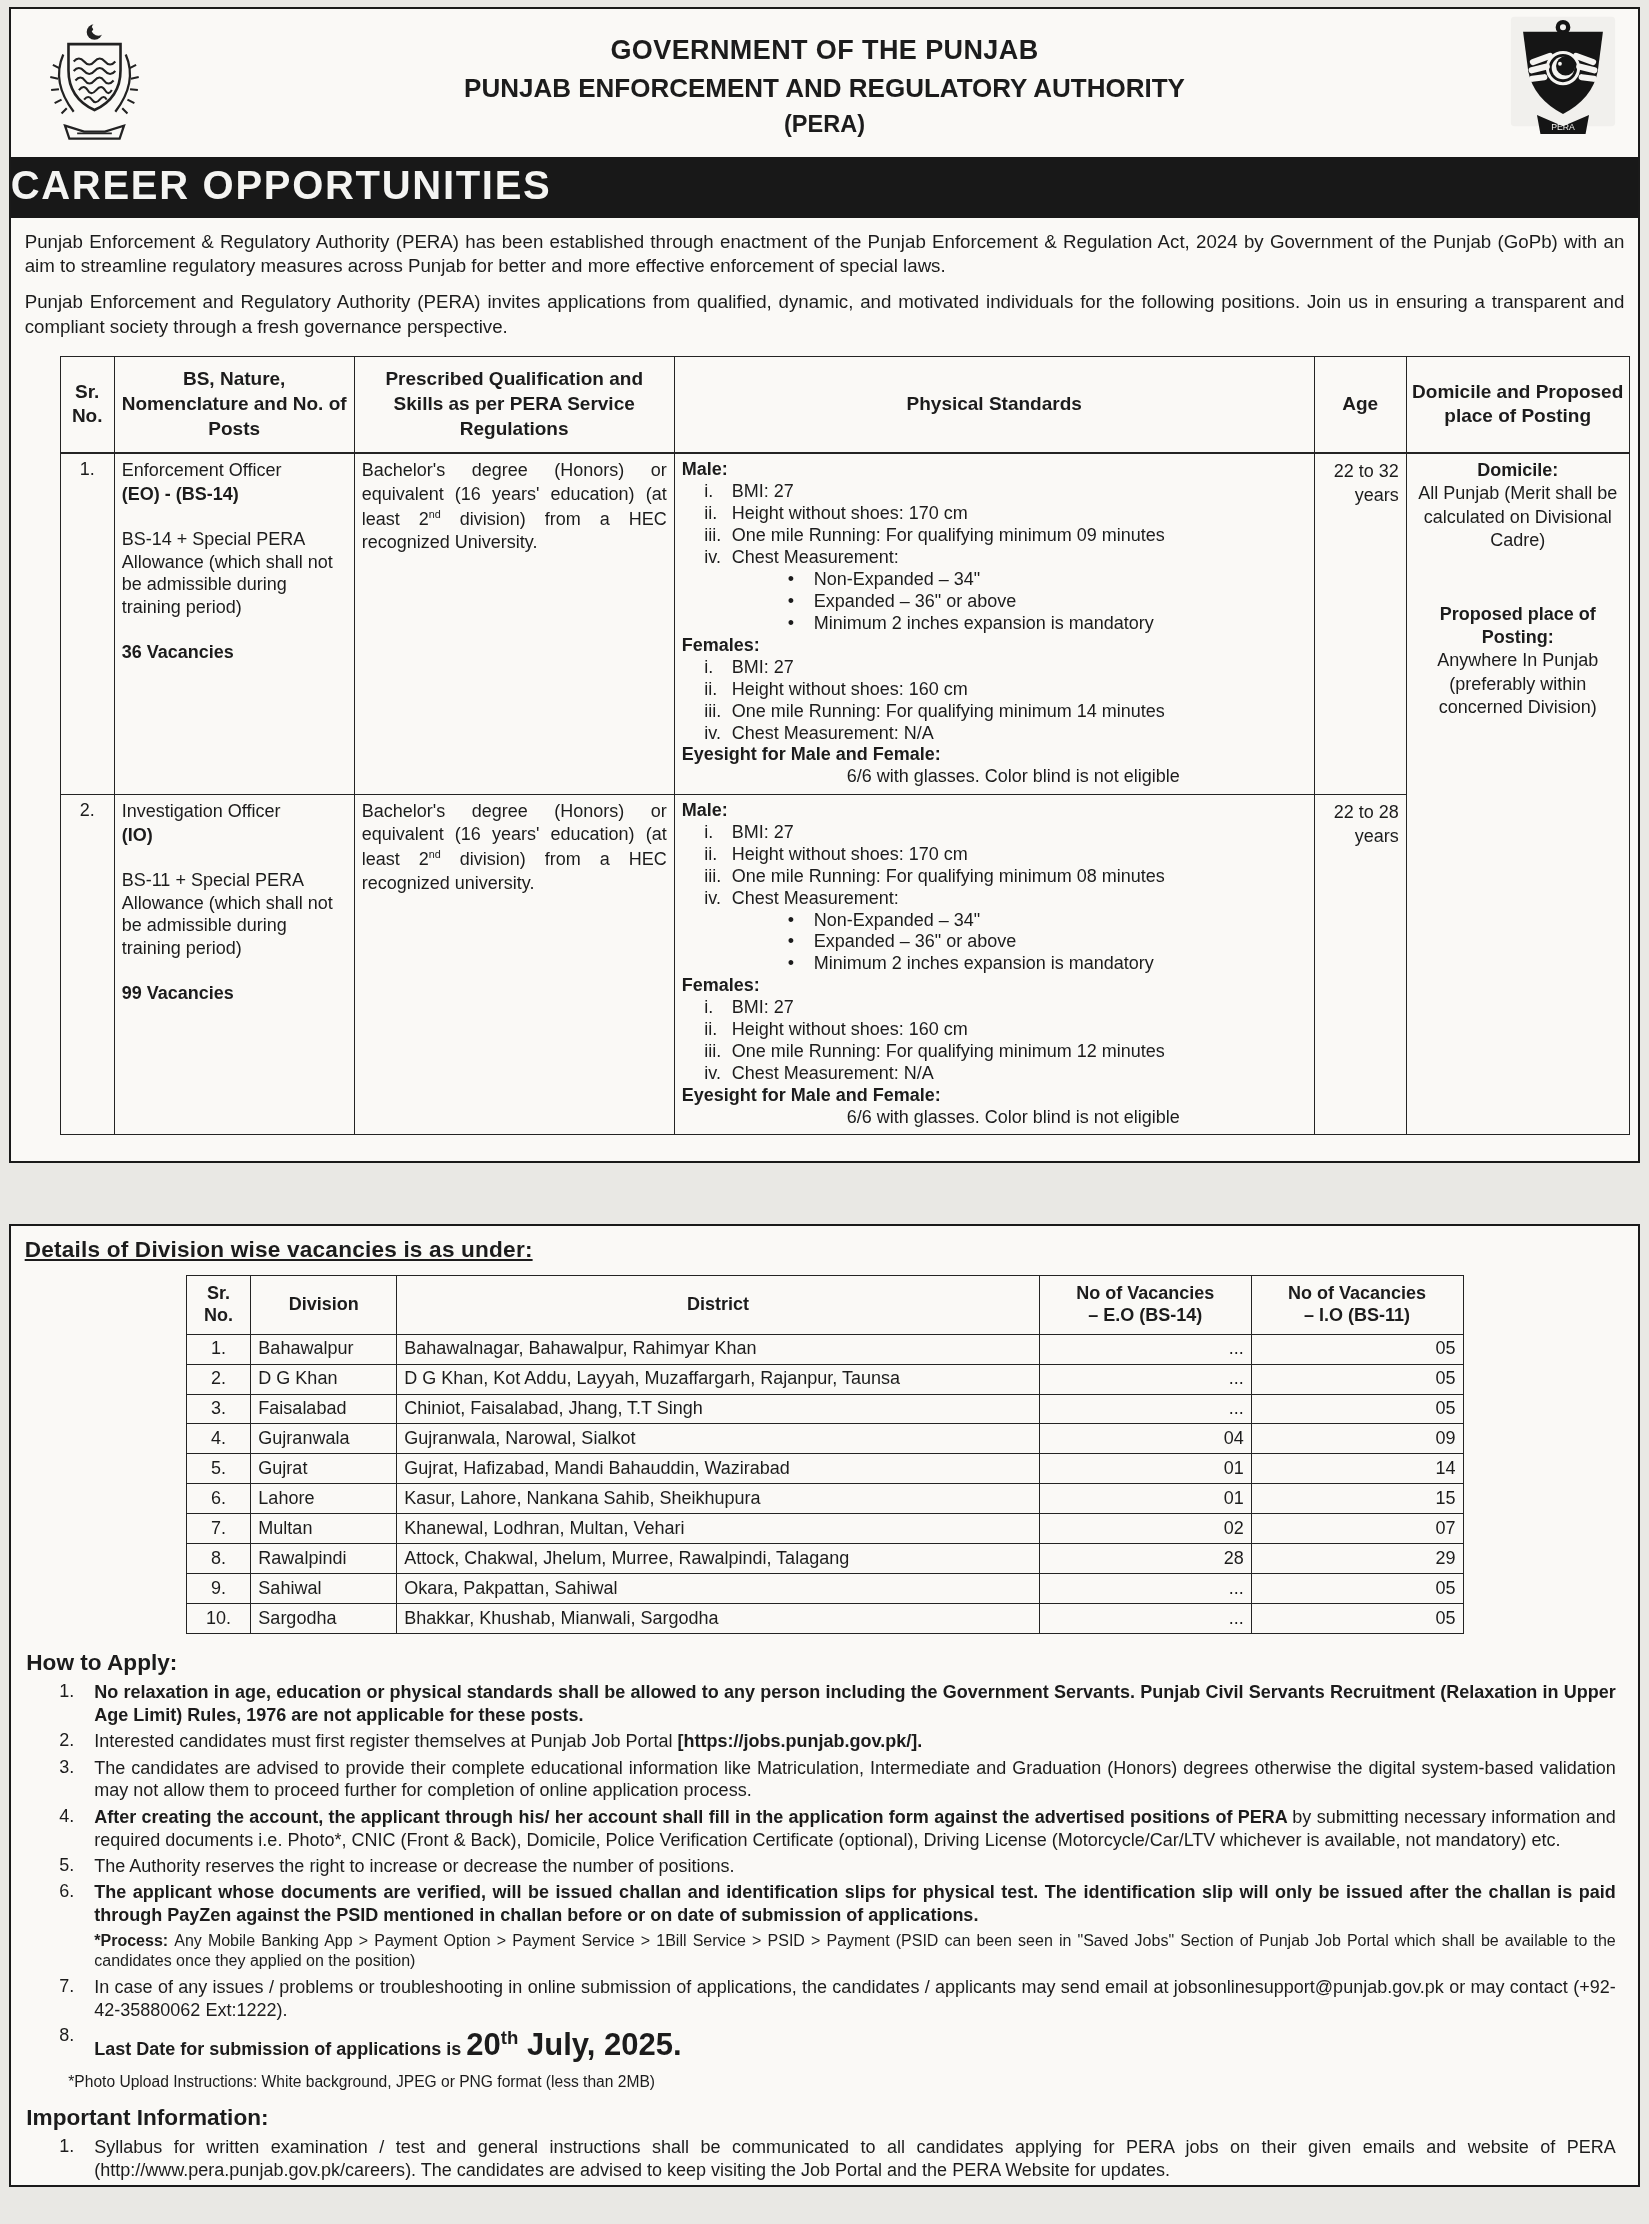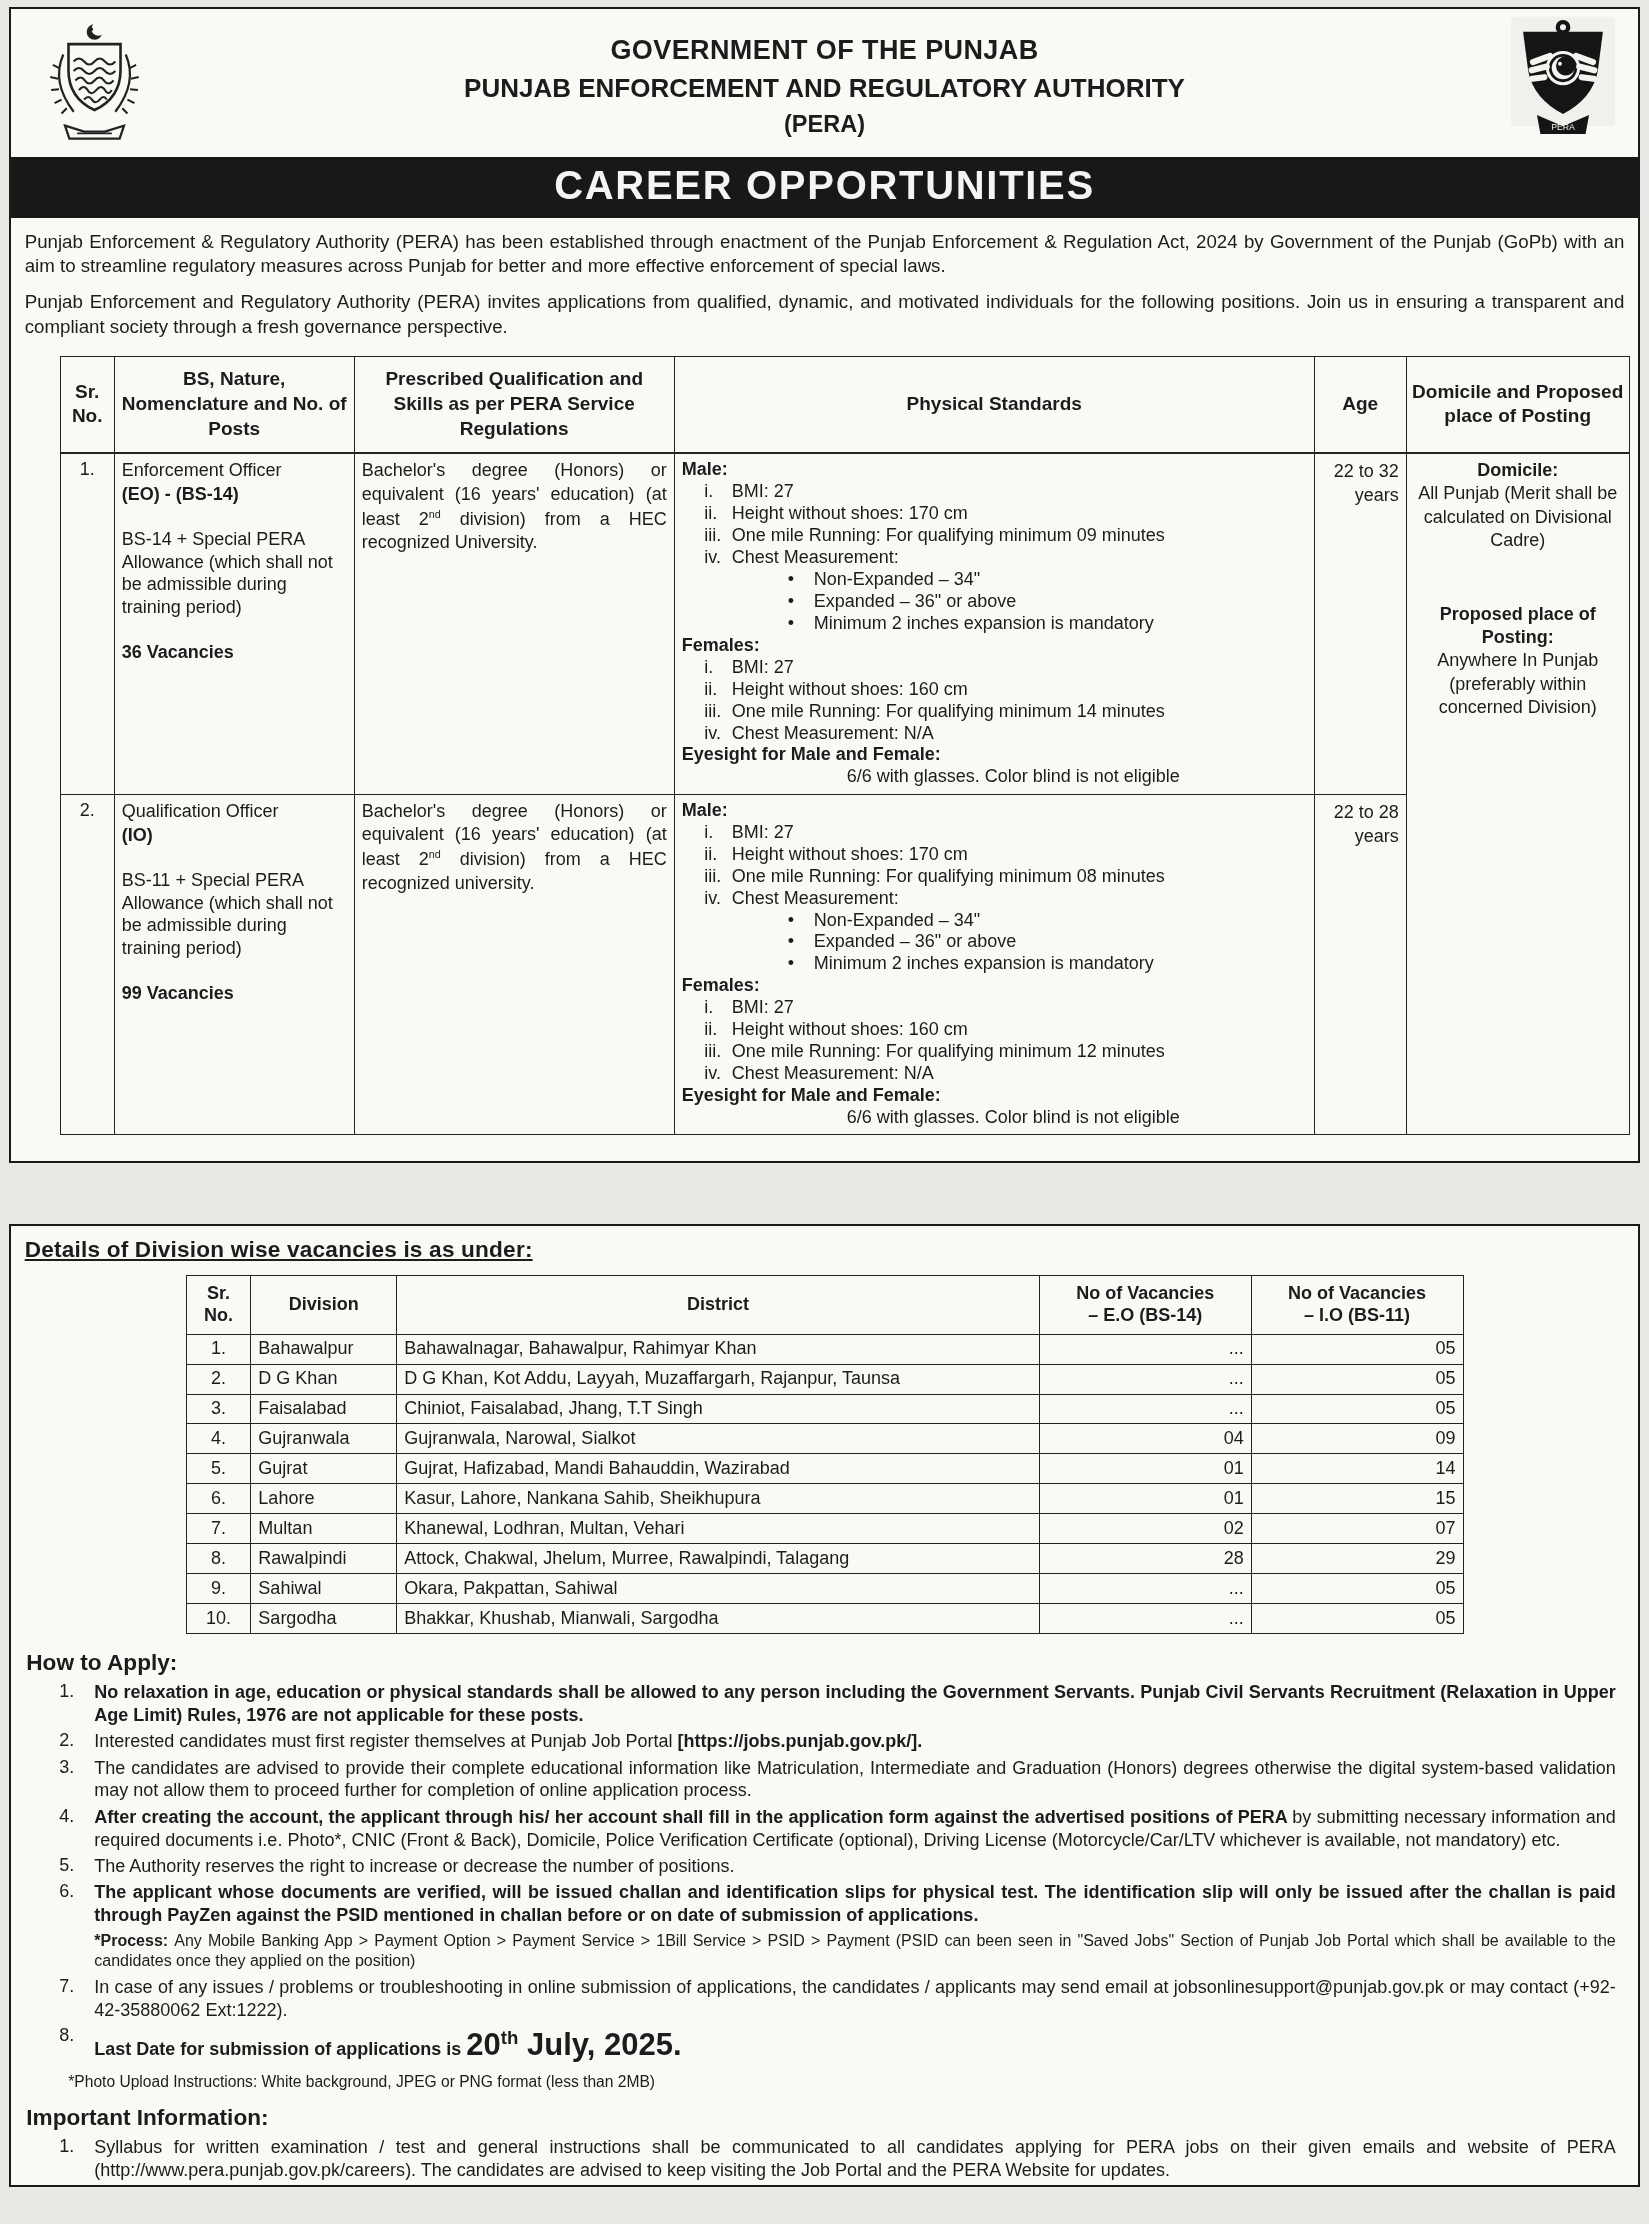--- a/index.html
+++ b/index.html
@@ -8,21 +8,21 @@
   .block{border:2.6px solid #1a1a1a;background:#faf9f6;margin:0 8.7px}
   #block1{margin-top:7px}
   
   .hdr{position:relative;height:148px}
   .logo-left{position:absolute;left:28px;top:8.7px}
   .logo-right{position:absolute;right:22.6px;top:7px}
   .titles{text-align:center;padding-top:26px}
   .t1{font-size:27px;font-weight:bold;letter-spacing:0.4px}
   .t2{font-size:26px;font-weight:bold;margin-top:7px}
   .t3{font-size:23.5px;font-weight:bold;margin-top:7px}
-  .bar{background:#181818;color:#f4f4f2;text-align:center;font-size:40px;
+  .bar{background:#181818;color:#f4f4f2;font-size:40px;
        font-weight:bold;letter-spacing:1.7px;padding:6px 0 9.6px}
   
   .intro{padding:12px 14px 1.7px;font-size:18.7px;line-height:1.3;text-align:justify}
   .intro p{margin:0 0 12px}
   
   table.main{border-collapse:collapse;width:1570px;margin:3.5px 0 26px 49px;font-size:18px}
   .main th,.main td{border:1.7px solid #242424;vertical-align:top;padding:5.2px 7px}
   .main th{font-size:19px;line-height:1.3;vertical-align:middle;padding:10.4px 5.2px;border-bottom-width:2.6px}
   .c-sr{text-align:center}
   .c-nat{line-height:1.25}
@@ -208,21 +208,21 @@
           <div class="dom-label">Domicile:</div>
           <div>All Punjab (Merit shall be calculated on Divisional Cadre)</div>
           <div class="dom-label dom-b2">Proposed place of Posting:</div>
           <div>Anywhere In Punjab (preferably within concerned Division)</div>
         </td>
       </tr>
 
       <tr>
         <td class="c-sr">2.</td>
         <td class="c-nat">
-          <div>Qualification Officer</div>
+          <div>Investigation Officer</div>
           <div class="post-grade">(IO)</div>
           <div class="nat-allow">BS-11 + Special PERA Allowance (which shall not be admissible during training period)</div>
           <div class="nat-vac">99 Vacancies</div>
         </td>
         <td class="c-qual">
           <span>Bachelor's degree (Honors) or equivalent (16 years' education) (at least 2</span><sup>nd</sup><span> division) from a HEC recognized university.</span>
         </td>
         <td class="c-phys">
           <div class="ps-h">Male:</div>
           <div class="ps-i">

